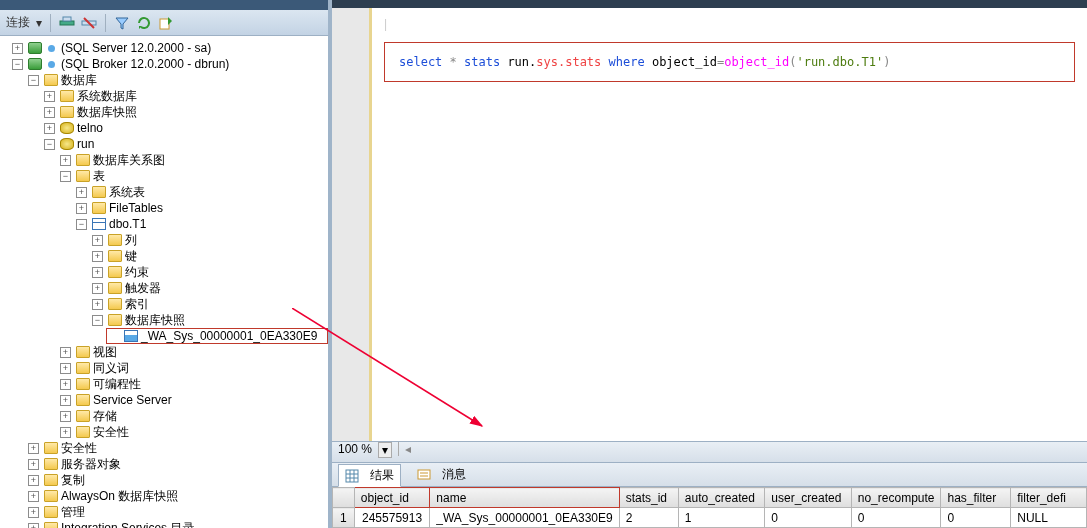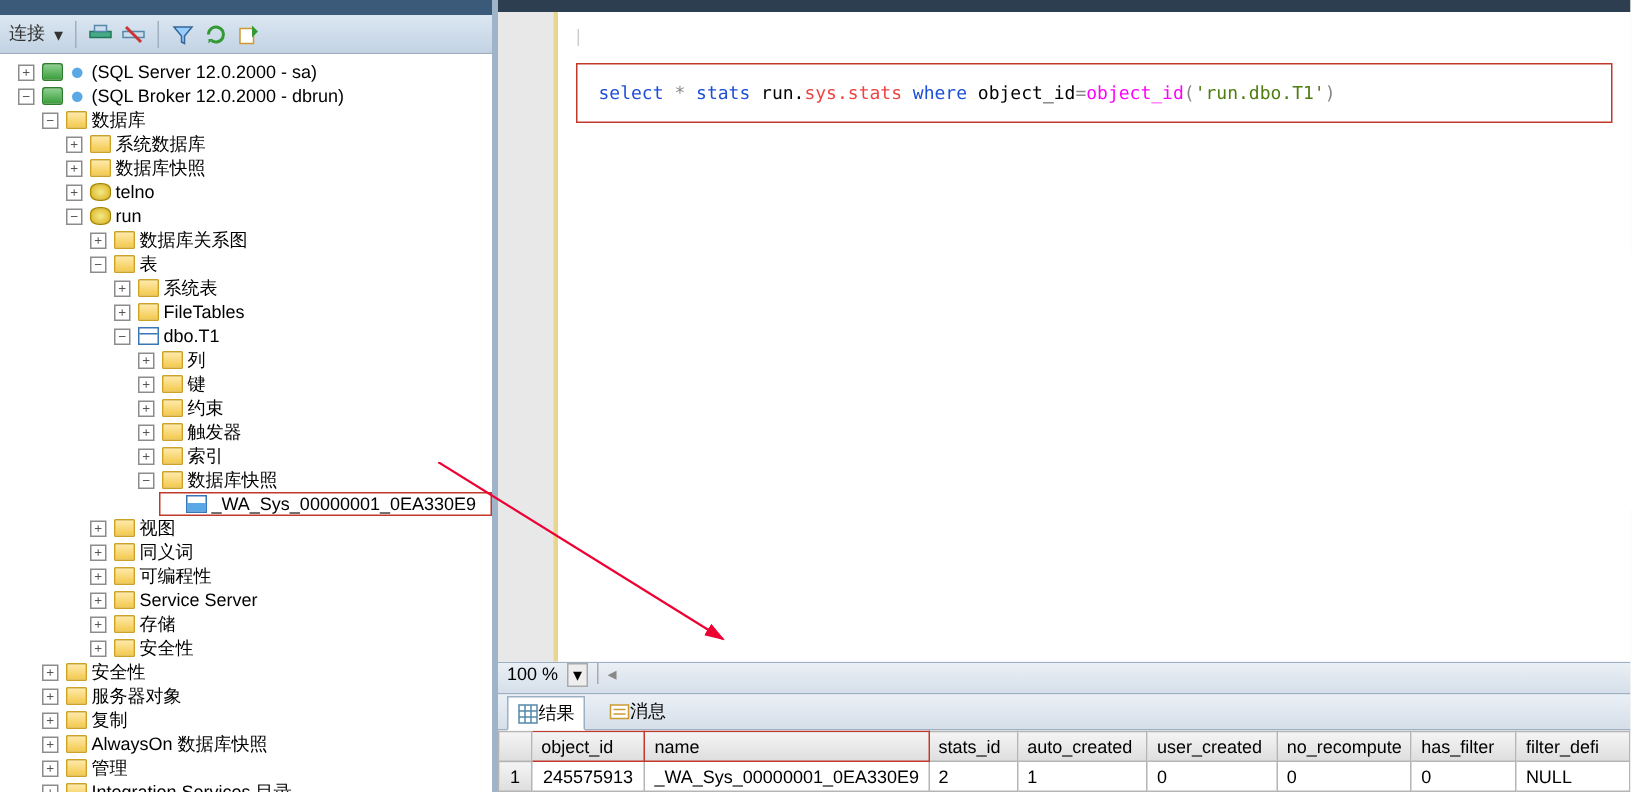--- a/index.html
+++ b/index.html
@@ -129,21 +129,21 @@
 }
 .results-tabs {
   height: 24px;
   background: linear-gradient(#e9eff5,#d6dfe9);
   display: flex;
   align-items: center;
   padding: 0 6px;
   gap: 10px;
   border-bottom: 1px solid #9db0c4;
 }
-.rtab { display: flex; align-items: center; gap: 0; padding: 2px 6px; }
+.rtab { display: flex; align-items: center; gap: 11px; padding: 2px 6px; }
 .rtab.active { background: #fff; border: 1px solid #9db0c4; border-bottom: 1px solid #fff; position: relative; top: 1px; }
 .grid {
   background: #fff;
   overflow: auto;
 }
 .grid table { border-collapse: collapse; table-layout: fixed; }
 .grid th, .grid td {
   border: 1px solid #b5b5b5;
   padding: 2px 6px;
   font-size: 12px;

